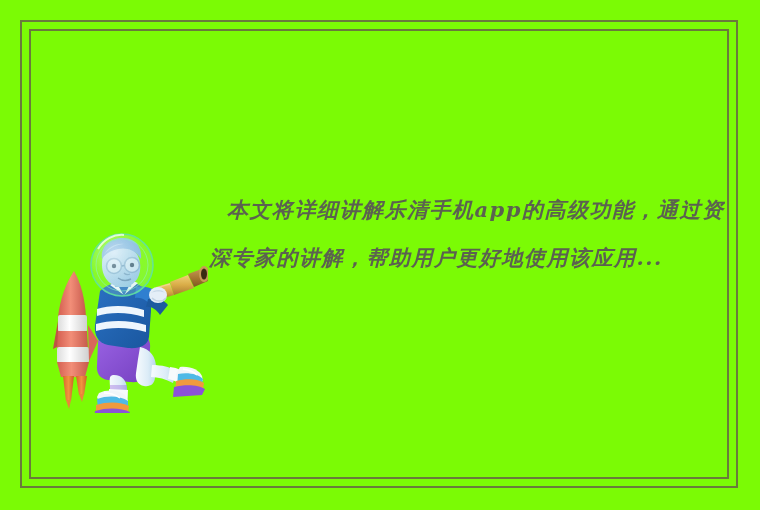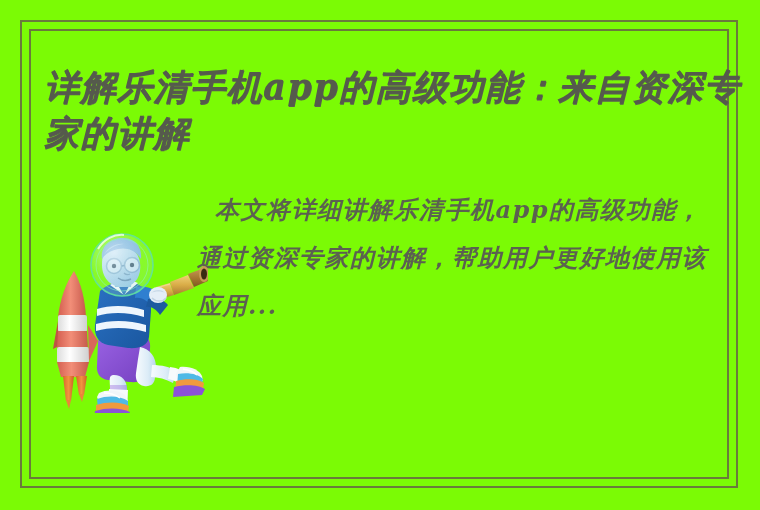--- a/index.html
+++ b/index.html
@@ -52,25 +52,25 @@
     line-height: 46px;
     letter-spacing: 1.5px;
     color: #555a4c;
     font-style: italic;
     white-space: pre-wrap;
     text-shadow: 0.5px 0.5px 0 #5a6050;
   }
   
   #summary {
     position: absolute;
-    left: 197px;
+    left: 209px;
     top: 186px;
     width: 520px;
     font-family: "DejaVu Serif", serif;
-    font-size: 24px;
+    font-size: 21px;
     font-weight: 700;
     line-height: 48px;
     letter-spacing: 1.5px;
     color: #5b6150;
     font-style: italic;
     text-indent: 18px;
     white-space: pre-wrap;
   }
   
   #illustration {
@@ -82,21 +82,20 @@
   }
 </style>
 </head>
 <body>
 
 <div id="card">
 
   <div id="frame-outer"></div>
   <div id="frame-inner"></div>
 
-  <div id="headline">详解乐清手机app的高级功能：来自资深专家的讲解</div>
 
   <div id="summary">本文将详细讲解乐清手机app的高级功能，通过资深专家的讲解，帮助用户更好地使用该应用...</div>
 
   <div id="illustration">
     <svg viewBox="0 0 156 188" width="156" height="188" xmlns="http://www.w3.org/2000/svg">
       <defs>
         <linearGradient id="gRocket" x1="0" y1="0" x2="1" y2="0">
           <stop offset="0%" stop-color="#d45f50"></stop>
           <stop offset="45%" stop-color="#f28e78"></stop>
           <stop offset="100%" stop-color="#c75a4c"></stop>

